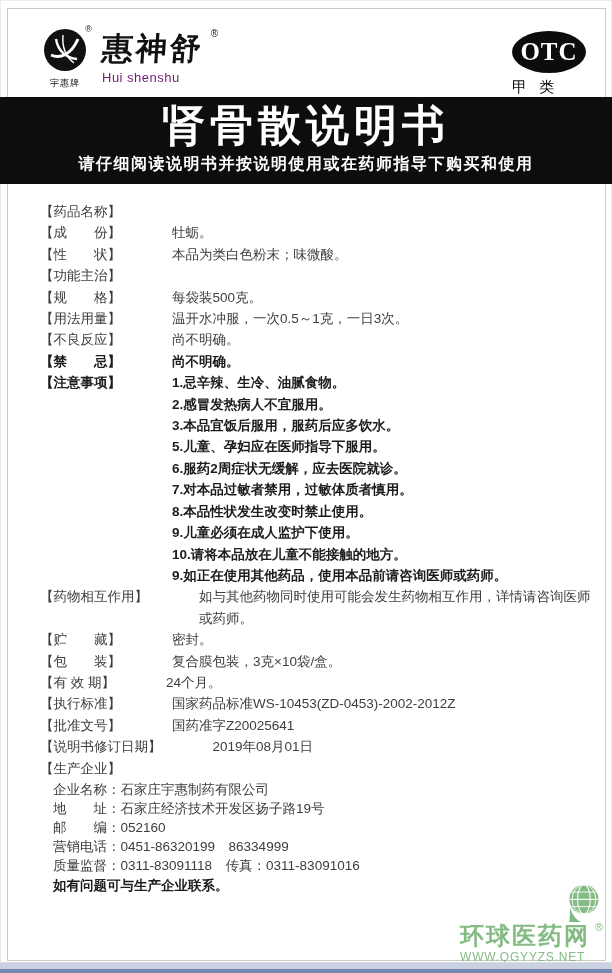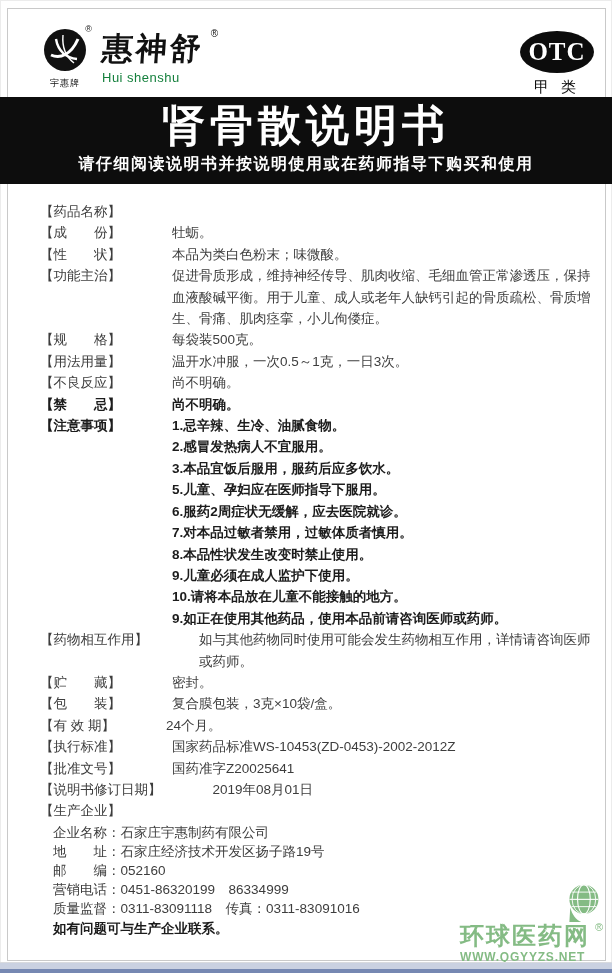--- a/index.html
+++ b/index.html
@@ -20,22 +20,22 @@
   .brand-mark { position:relative; width:50px; text-align:center; }
   .brand-reg { position:absolute; top:-4px; right:-2px; font-size:9px; color:#111; }
   .brand-caption { font-size:9px; color:#111; letter-spacing:1px; margin-top:1px; white-space:nowrap; }
   .brand-text { margin-left:12px; position:relative; padding-right:14px; }
   .brand-name {
     font-family:"Liberation Serif","DejaVu Serif",serif;
     font-size:31px; font-weight:bold; color:#111; letter-spacing:3px;
     transform:skewX(-4deg); display:inline-block;
   }
   .brand-name-reg { position:absolute; top:0; right:0; font-size:10px; color:#111; }
-  .brand-pinyin { font-size:13px; color:#15803d; letter-spacing:0.5px; margin-top:0; }
-  .otc { position:absolute; right:18px; top:23px; text-align:center; }
+  .brand-pinyin { font-size:13px; color:#701a75; letter-spacing:0.5px; margin-top:0; }
+  .otc { position:absolute; right:26px; top:23px; text-align:left; }
   .otc-oval {
     width:74px; height:42px; background:#0c0c0c; border-radius:50%;
     display:flex; align-items:center; justify-content:center; margin:0 auto;
   }
   .otc-label {
     color:#fff; font-family:"Liberation Serif","DejaVu Serif",serif;
     font-size:25px; font-weight:bold; letter-spacing:1px;
   }
   .otc-category { margin-top:5px; font-size:15px; letter-spacing:4px; color:#0c0c0c; font-weight:normal; }
   
@@ -52,21 +52,21 @@
   .content { flex:1 1 auto; }
   .bold { font-weight:bold; color:#1c1c1c; }
   .manufacturer { margin-left:13px; line-height:19px; margin-top:1px; }
   .manufacturer .m-line { white-space:pre; }
   .manufacturer .note { font-weight:bold; color:#1c1c1c; margin-top:1px; }
   
   .watermark { position:absolute; right:9px; bottom:9px; display:flex; align-items:flex-end;flex-direction:column; }
   .wm-text { margin-left:5px; position:relative; padding-right:13px; }
   .wm-name { font-size:24px; font-weight:bold; letter-spacing:2px; line-height:1; white-space:nowrap; }
   .wm-reg { position:absolute; top:-3px; right:0; font-size:11px; }
-  .wm-url { font-size:12px; font-weight:bold; letter-spacing:0.8px; margin-top:2px; white-space:nowrap; }
+  .wm-url { font-size:12px; font-weight:normal; letter-spacing:0.8px; margin-top:2px; white-space:nowrap; }
   
   .bottom-strip { position:absolute; bottom:0; left:0; width:612px; }
   .strip-a { height:1px; background:#d8dade; }
   .strip-b { height:6px; background:#cad1e1; }
   .strip-c { height:4px; background:#7688b2; }
 </style>
 </head>
 <body>
 
 <div class="page">
@@ -115,23 +115,20 @@
           </div>
         </div>
         <div class="row">
           <span class="label">【性　　状】</span>
           <div class="content">
             <div class="line">本品为类白色粉末；味微酸。</div>
           </div>
         </div>
         <div class="row">
           <span class="label">【功能主治】</span>
-          <div class="content">
-            <div class="line">促进骨质形成，维持神经传导、肌肉收缩、毛细血管正常渗透压，保持血液酸碱平衡。用于儿童、成人或老年人缺钙引起的骨质疏松、骨质增生、骨痛、肌肉痉挛，小儿佝偻症。</div>
-          </div>
         </div>
         <div class="row">
           <span class="label">【规　　格】</span>
           <div class="content">
             <div class="line">每袋装500克。</div>
           </div>
         </div>
         <div class="row">
           <span class="label">【用法用量】</span>
           <div class="content">

